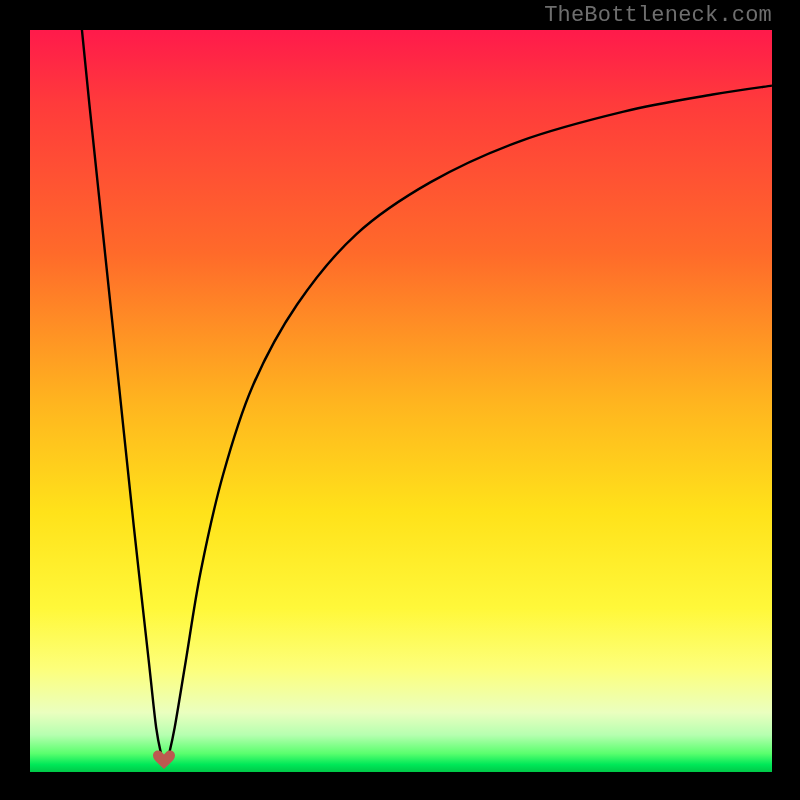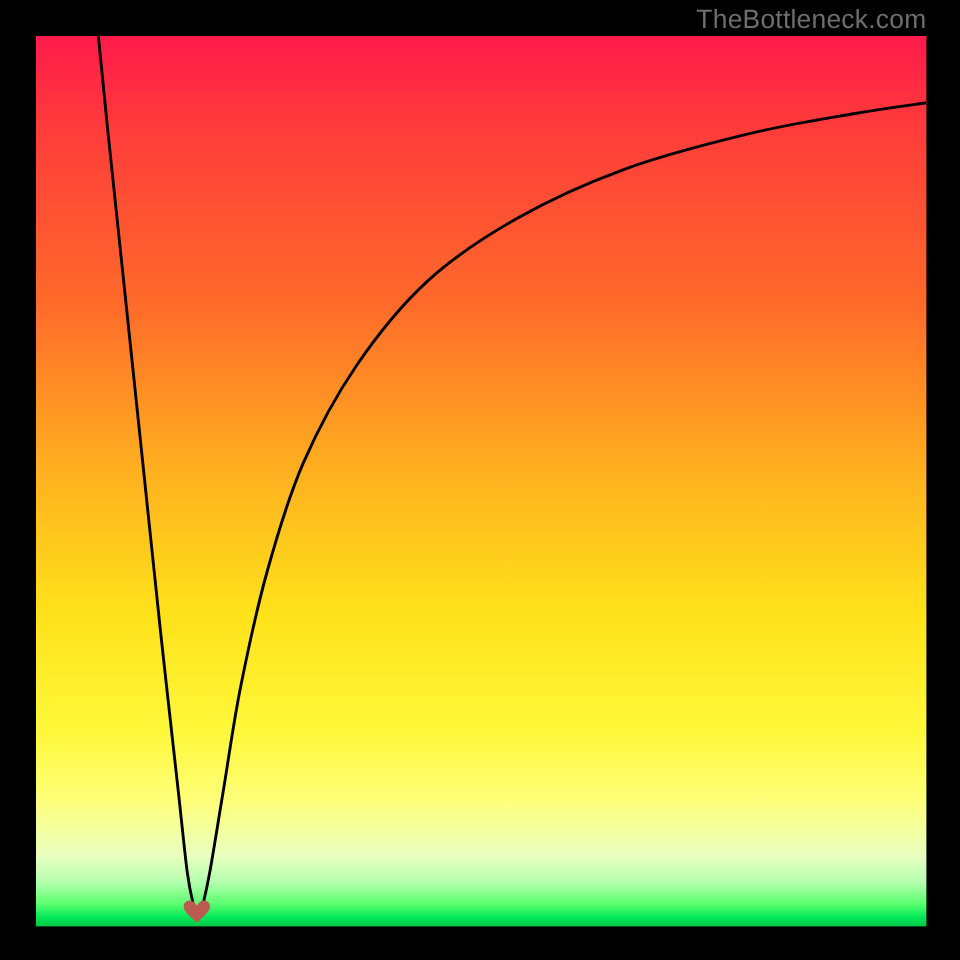--- a/index.html
+++ b/index.html
@@ -9,20 +9,21 @@
     height: 800px;
     background: #000;
     overflow: hidden;
     font-family: Arial, Helvetica, sans-serif;
   }
   .frame {
     position: relative;
     width: 800px;
     height: 800px;
     box-sizing: border-box;
+    font-family: Liberation Mono, monospace;
   }
   .plot-area {
     position: absolute;
     left: 30px;
     top: 30px;
     width: 742px;
     height: 742px;
     background: linear-gradient(
       to bottom,
       #ff1a4b 0%,

